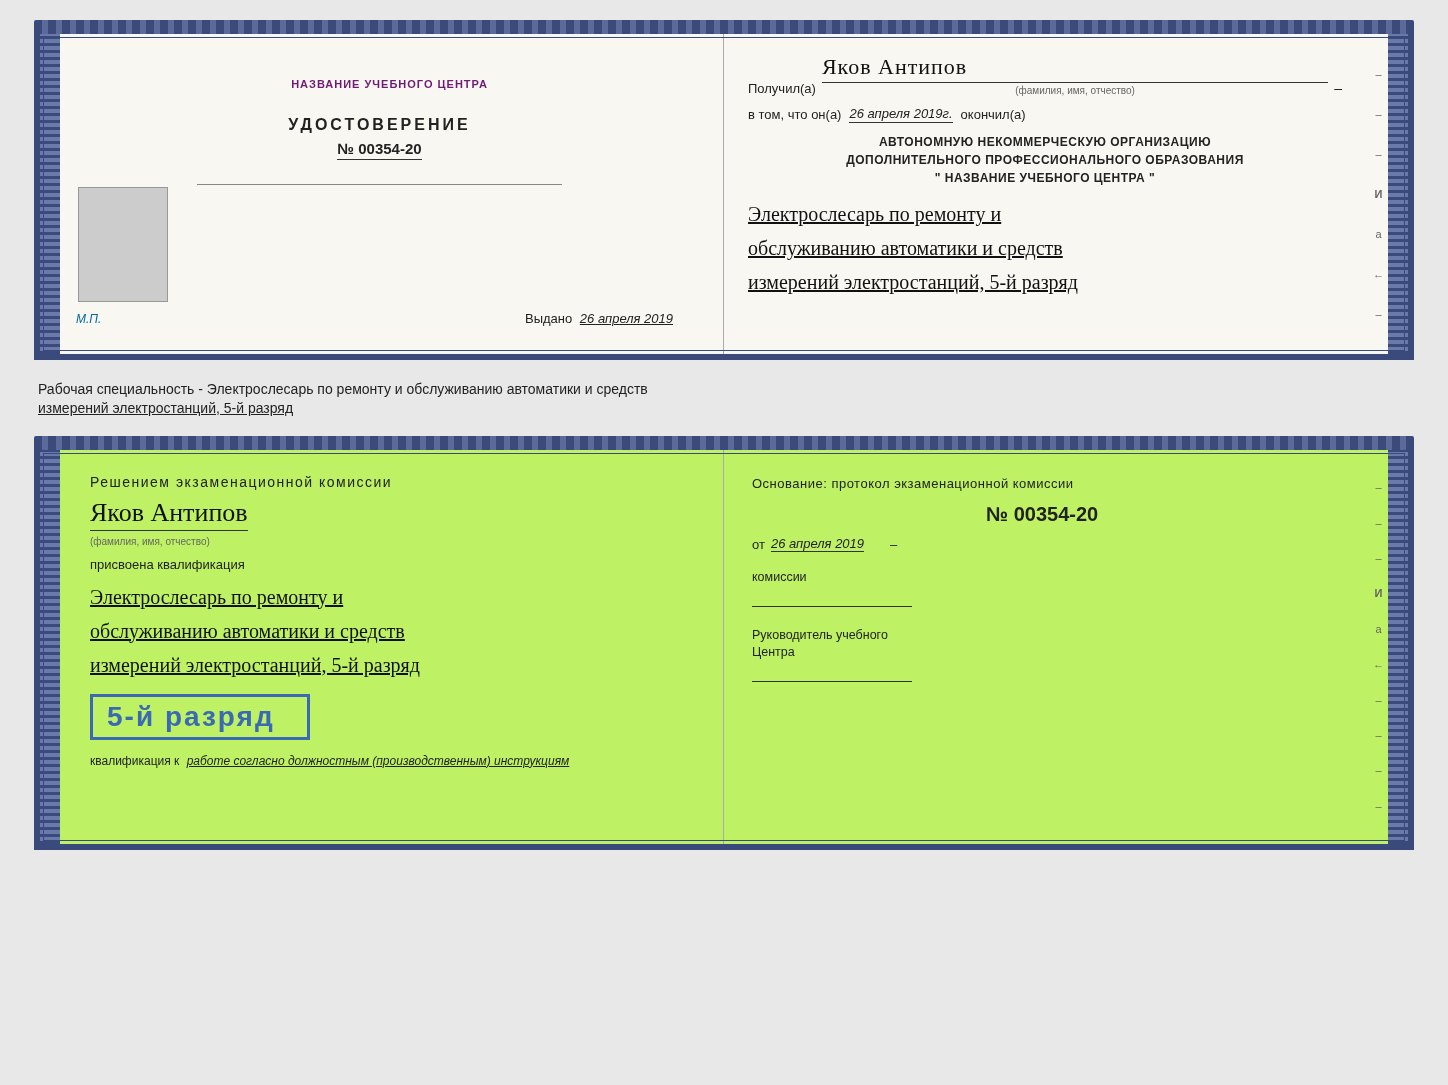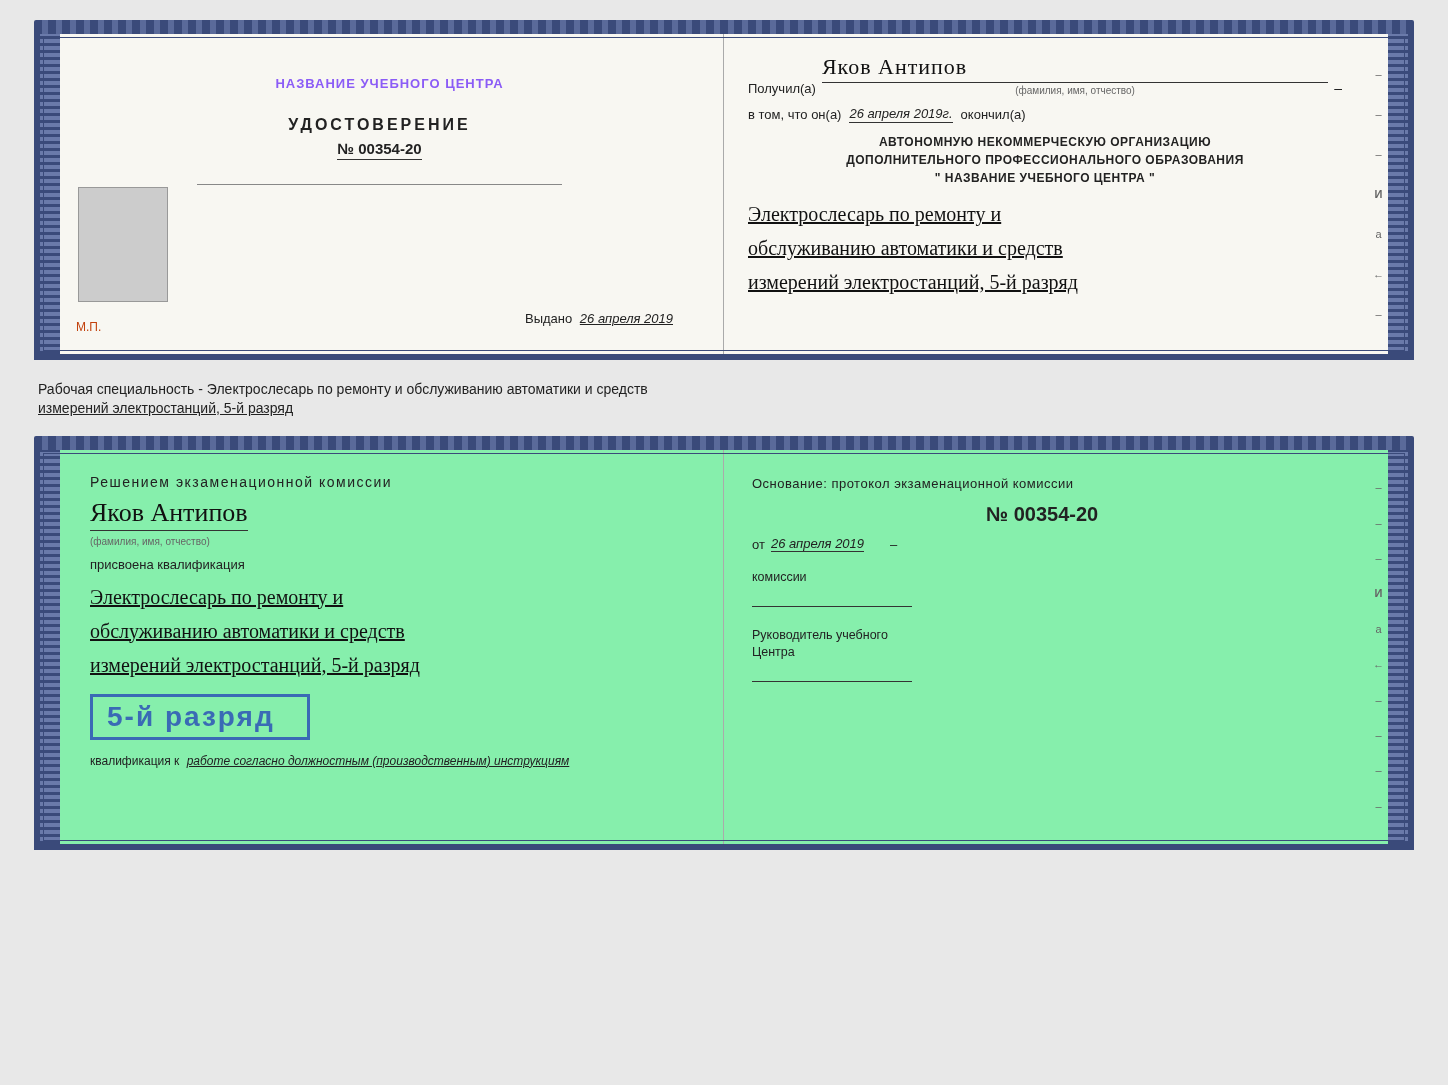--- a/index.html
+++ b/index.html
@@ -22,38 +22,38 @@
   <div style="height:14px; background: repeating-linear-gradient(90deg, #3a4a7a, #3a4a7a 8px, #5a6a9a 8px, #5a6a9a 14px); border-radius: 2px 2px 0 0;"></div>
   <div style="display:flex; background:#f8f7f2; border-left:6px solid #3a4a7a; border-right:6px solid #3a4a7a; border-bottom:6px solid #3a4a7a; position:relative;">
 
     <div style="position:absolute; top:3px; left:3px; right:3px; bottom:3px; border:1.5px solid #3a4a7a; pointer-events:none; z-index:10;"></div>
 
     <div style="width:50%; border-right:1px solid #aaa; padding:30px 40px 20px 36px; display:flex; flex-direction:column; align-items:center; justify-content:flex-start; min-height:320px; position:relative;">
 
       <div style="position:absolute; top:0; bottom:0; left:0; width:20px; background:repeating-linear-gradient(0deg, #3a4a7a, #3a4a7a 3px, #6a7aaa 3px, #6a7aaa 7px);"></div>
 
       <div style="margin-left:20px; margin-top:10px; text-align:center;">
-        <span style="font-size:13px; font-weight:bold; letter-spacing:1px; text-transform:uppercase; color:#8b5cf6; font-family:Arial, sans-serif;">НАЗВАНИЕ УЧЕБНОГО ЦЕНТРА</span>
+        <span style="font-size:11px; font-weight:bold; letter-spacing:1px; text-transform:uppercase; color:#701a75; font-family:Arial, sans-serif;">НАЗВАНИЕ УЧЕБНОГО ЦЕНТРА</span>
       </div>
 
       <div style="text-align:center; margin:24px 0 16px 0;">
         <div style="font-size:16px; font-weight:bold; letter-spacing:3px; text-transform:uppercase; color:#222; font-family:Arial, sans-serif;">УДОСТОВЕРЕНИЕ</div>
         <div style="font-size:15px; font-weight:bold; color:#222; border-bottom:1.5px solid #333; display:inline-block; padding-bottom:2px; margin-top:6px; font-family:Arial, sans-serif;">№ 00354-20</div>
       </div>
 
       <div style="width:90px; height:115px; background:#ccc; border:1px solid #999; position:absolute; left:38px; bottom:52px;"></div>
 
       <div style="border-bottom:1px solid #888; width:60%; margin:8px auto;"></div>
 
       <div style="margin-top:auto; align-self:flex-end; margin-right:10px; margin-bottom:8px; font-size:13px; color:#222; font-family:Arial, sans-serif;">
         <span>Выдано</span>
         <span style="text-decoration:underline; font-style:italic; margin-left:4px;">26 апреля 2019</span>
       </div>
 
-      <div style="position:absolute; bottom:20px; left:36px; font-size:12px; color:#c2410c; font-family:Arial, sans-serif;">
+      <div style="position:absolute; bottom:28px; left:36px; font-size:12px; color:#0369a1; font-family:Arial, sans-serif;font-style:italic;">
         <span>М.П.</span>
       </div>
     </div>
 
     <div style="width:50%; padding:20px 40px 20px 24px; position:relative; display:flex; flex-direction:column; gap:10px;">
 
       <div style="position:absolute; top:0; bottom:0; right:0; width:20px; background:repeating-linear-gradient(0deg, #3a4a7a, #3a4a7a 3px, #6a7aaa 3px, #6a7aaa 7px);"></div>
 
       <div style="position:absolute; right:24px; top:20px; bottom:20px; display:flex; flex-direction:column; justify-content:space-around; align-items:center; font-size:11px; color:#666; font-family:Arial, sans-serif; z-index:5;">
         <span>–</span>
@@ -96,21 +96,21 @@
   </div>
 </div>
 
 <div style="width:1380px; padding:4px 4px 4px 4px;">
   <div style="font-size:14px; color:#222; font-family:Arial, sans-serif; line-height:1.4;">Рабочая специальность - Электрослесарь по ремонту и обслуживанию автоматики и средств</div>
   <div style="font-size:14px; color:#222; font-family:Arial, sans-serif; text-decoration:underline;">измерений электростанций, 5-й разряд</div>
 </div>
 
 <div style="width:1380px;">
   <div style="height:14px; background: repeating-linear-gradient(90deg, #3a4a7a, #3a4a7a 8px, #5a6a9a 8px, #5a6a9a 14px); border-radius:2px 2px 0 0;"></div>
-  <div style="display:flex; background:#86efac; border-left:6px solid #3a4a7a; border-right:6px solid #3a4a7a; border-bottom:6px solid #3a4a7a; position:relative; min-height:400px;">
+  <div style="display:flex; background:#bef264; border-left:6px solid #3a4a7a; border-right:6px solid #3a4a7a; border-bottom:6px solid #3a4a7a; position:relative; min-height:400px;">
 
     <div style="position:absolute; top:3px; left:3px; right:3px; bottom:3px; border:1.5px solid #3a4a7a; pointer-events:none; z-index:10;"></div>
 
     <div style="width:50%; border-right:1px solid #aaa; padding:24px 30px 20px 50px; position:relative; display:flex; flex-direction:column; gap:8px;">
       <div style="position:absolute; top:0; bottom:0; left:0; width:20px; background:repeating-linear-gradient(0deg, #3a4a7a, #3a4a7a 3px, #6a7aaa 3px, #6a7aaa 7px);"></div>
 
       <div style="font-size:14px; color:#222; font-family:Arial, sans-serif; letter-spacing:1.5px; text-align:justify;">Решением экзаменационной комиссии</div>
 
       <div>
         <span style="font-size:26px; font-family:'Segoe Script', cursive, 'Times New Roman'; color:#111; border-bottom:1px solid #333; padding-bottom:2px; display:inline-block;">Яков Антипов</span>

